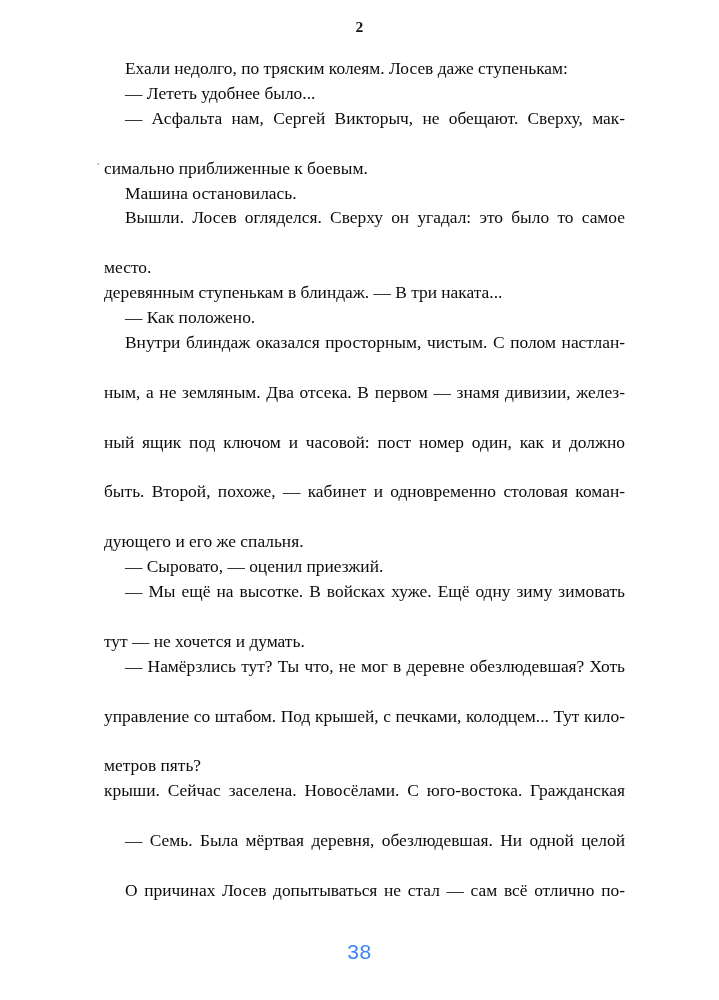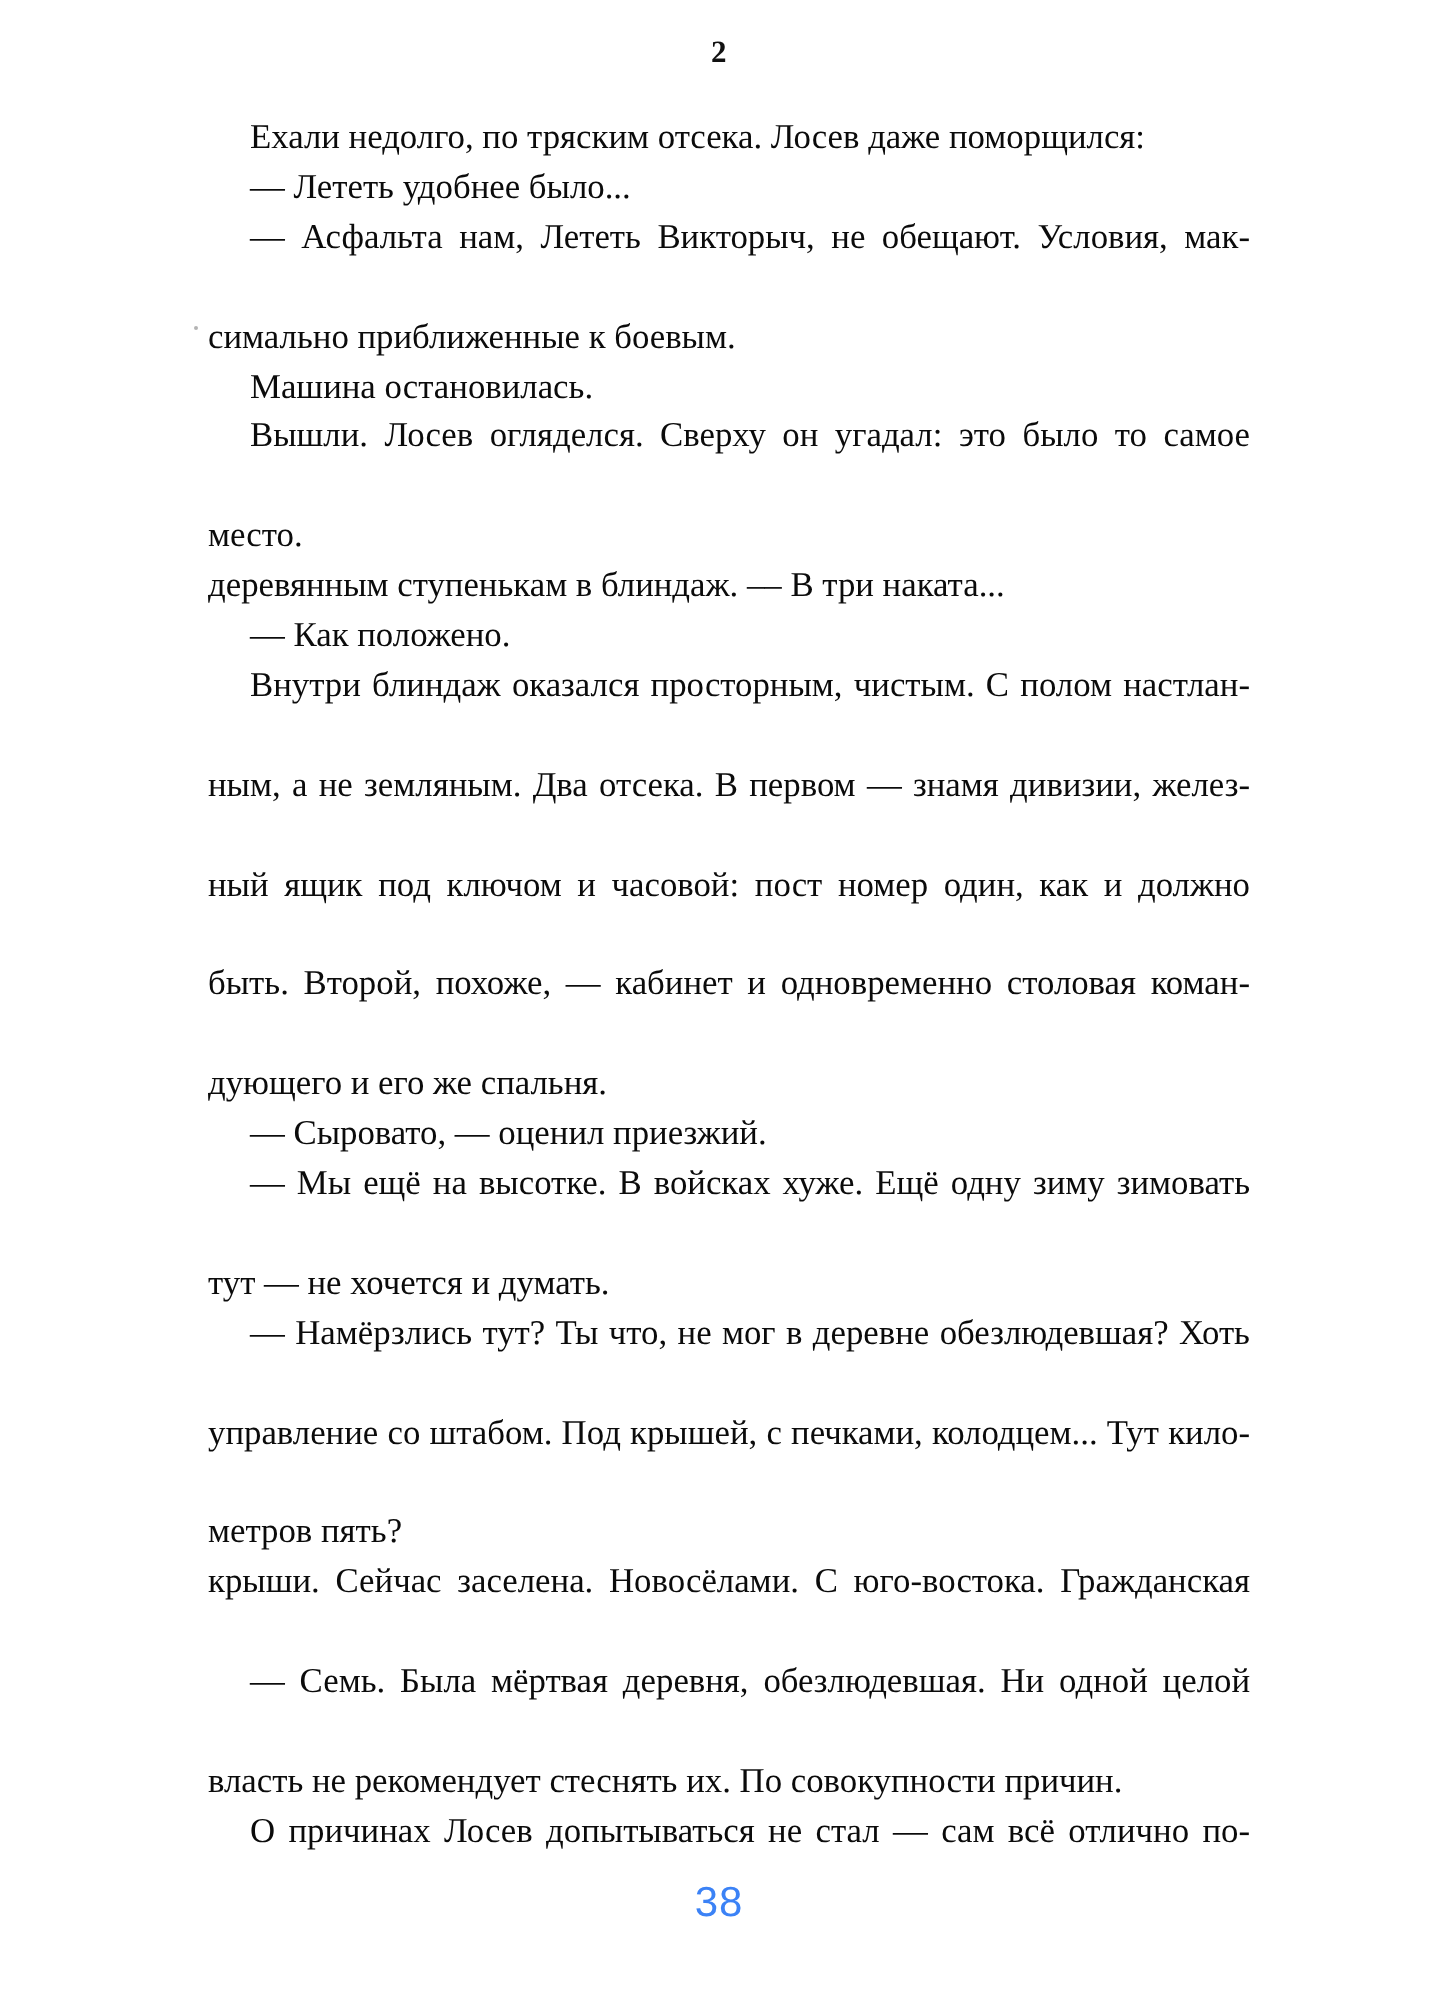--- a/index.html
+++ b/index.html
@@ -102,30 +102,30 @@
 </head>
 <body>
 
 <div class="page">
 
   <div class="chapter-number">2</div>
 
   <div class="speckle"></div>
 
   <div class="textblock" id="textblock">
-      <p><span class="ln" style="text-indent: 21px;">Ехали недолго, по тряским отсека. Лосев даже поморщился:</span></p>
+      <p><span class="ln" style="text-indent: 21px;">Ехали недолго, по тряским колеям. Лосев даже ступенькам:</span></p>
       <p><span class="ln" style="text-indent: 21px;">— Лететь удобнее было...</span></p>
-      <p><span class="ln just" style="text-indent: 21px;">— Асфальта нам, Лететь Викторыч, не обещают. Условия, мак-</span><span class="ln">симально приближенные к боевым.</span></p>
+      <p><span class="ln just" style="text-indent: 21px;">— Асфальта нам, Сергей Викторыч, не обещают. Сверху, мак-</span><span class="ln">симально приближенные к боевым.</span></p>
       <p><span class="ln" style="text-indent: 21px;">Машина остановилась.</span></p>
       <p><span class="ln just" style="text-indent: 21px;">Вышли. Лосев огляделся. Сверху он угадал: это было то самое</span><span class="ln">место.</span></p>
       <p><span class="ln">деревянным ступенькам в блиндаж. –– В три наката...</span></p>
       <p><span class="ln" style="text-indent: 21px;">— Как положено.</span></p>
       <p><span class="ln just" style="text-indent: 21px;">Внутри блиндаж оказался просторным, чистым. С полом настлан-</span><span class="ln just">ным, а не земляным. Два отсека. В первом — знамя дивизии, желез-</span><span class="ln just">ный ящик под ключом и часовой: пост номер один, как и должно</span><span class="ln just">быть. Второй, похоже, — кабинет и одновременно столовая коман-</span><span class="ln">дующего и его же спальня.</span></p>
       <p><span class="ln" style="text-indent: 21px;">— Сыровато, — оценил приезжий.</span></p>
       <p><span class="ln just" style="text-indent: 21px;">— Мы ещё на высотке. В войсках хуже. Ещё одну зиму зимовать</span><span class="ln">тут — не хочется и думать.</span></p>
       <p><span class="ln just" style="text-indent: 21px;">— Намёрзлись тут? Ты что, не мог в деревне обезлюдевшая? Хоть</span><span class="ln just">управление со штабом. Под крышей, с печками, колодцем... Тут кило-</span><span class="ln">метров пять?</span></p>
-      <p><span class="ln just">крыши. Сейчас заселена. Новосёлами. С юго-востока. Гражданская</span><span class="ln just" style="text-indent: 21px;">— Семь. Была мёртвая деревня, обезлюдевшая. Ни одной целой</span><span class="ln">власть не рекомендует стеснять их. По совокупности причин.</span></p>
+      <p><span class="ln just">крыши. Сейчас заселена. Новосёлами. С юго-востока. Гражданская</span><span class="ln just" style="text-indent: 21px;">— Семь. Была мёртвая деревня, обезлюдевшая. Ни одной целой</span></p>
       <p><span class="ln just" style="text-indent: 21px;">О причинах Лосев допытываться не стал — сам всё отлично по-</span></p>
     </div>
 
   <div class="folio">38</div>
 
 </div>
 
 </body></html>

